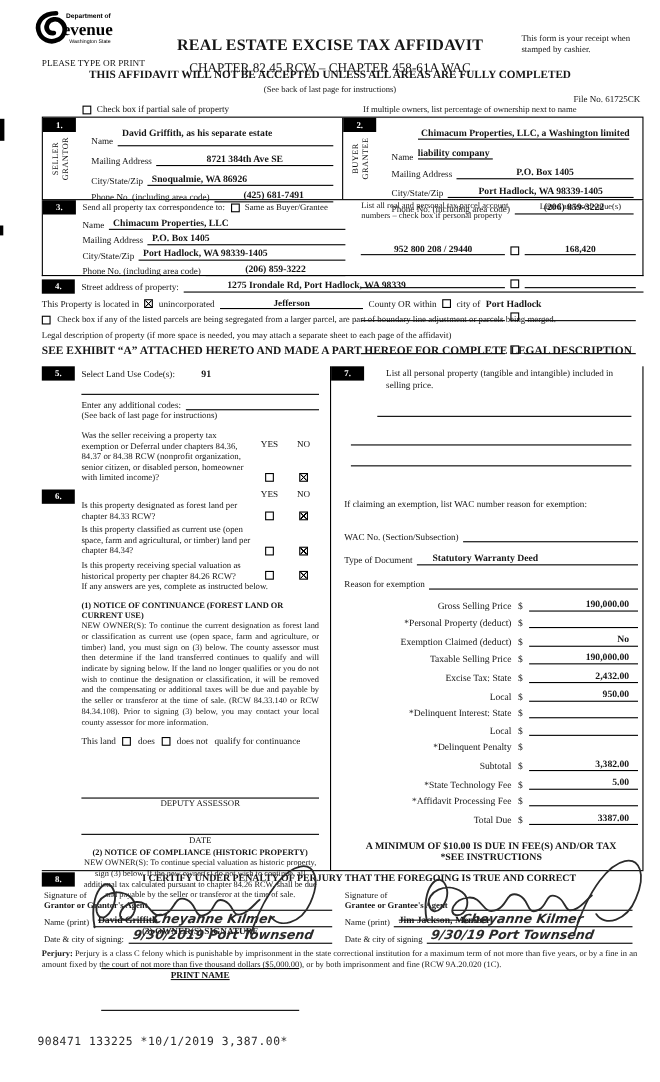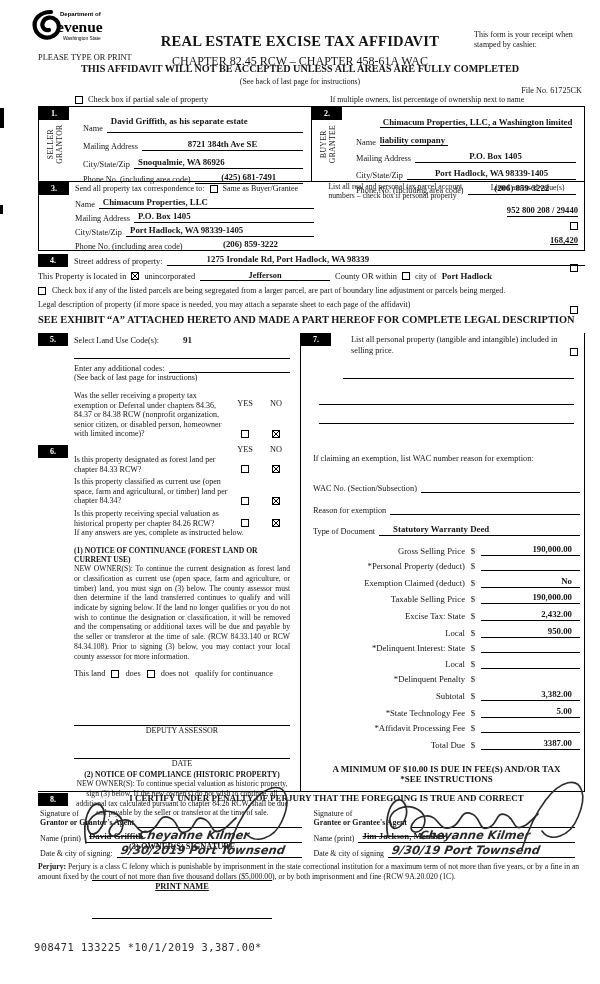--- a/index.html
+++ b/index.html
@@ -48,21 +48,21 @@
   .half { position:relative; flex:1; padding:2px 8px 2px 44px; }
   .half + .half { border-left:1.4px solid #000; }
   .half .frow { margin-top:2px; }
 
   .box3 { position:absolute; top:182px; left:38px; width:547px; height:69px; border:1.4px solid #000; border-top:none; display:flex; }
   .box3 .lft { position:relative; width:52%; padding:2px 8px 2px 36px; }
   .box3 .rgt { width:48%; padding:1px 6px; display:flex; flex-direction:column; }
   .p-head { display:flex; gap:8px; }
   .p-head .ph1 { flex:1.4; font-size:7.7px; line-height:1.15; }
   .p-head .ph2 { flex:1; font-size:7.7px; text-align:center; }
-  .prow { display:flex; align-items:flex-end; gap:5px; margin-top:4px;flex-direction:column; }
+  .prow { display:flex; align-items:flex-end; gap:5px; margin-top:20px; }
   .prow .pl { flex:1.3; border-bottom:1px solid #000; text-align:center; font-weight:bold; font-size:8.6px; min-height:10px; line-height:10px;}
   .prow .pv { flex:1; border-bottom:1px solid #000; text-align:center; font-weight:bold; font-size:8.6px; min-height:10px; line-height:10px;}
 
   .sec4 { position:absolute; top:254px; left:38px; width:547px; }
   .sec4 .r { display:flex; align-items:flex-end; gap:4px; margin-bottom:5px; font-size:8.4px; }
   .exhibit { position:absolute; top:314px; left:38px; width:547px; font-size:10.4px; font-weight:bold; }
 
   .cols { position:absolute; top:333px; left:38px; width:547px; height:458px; display:flex; border-right:1.2px solid #000; }
   .colL { position:relative; width:263px; border-right:1.2px solid #000; padding:2px 10px 0 36px; }
   .colR { position:relative; flex:1; padding:2px 4px 0 12px; }
@@ -342,27 +342,27 @@
       <div class="uline" style="margin:12px 6px 0 30px;"></div>
       <div class="uline" style="margin:16px 6px 0 6px;"></div>
       <div class="uline" style="margin:9px 6px 0 6px;"></div>
 
       <div class="lab" style="margin-top:30px;">If claiming an exemption, list WAC number reason for exemption:</div>
 
       <div class="frow" style="margin-top:19px;">
         <span class="lab">WAC No. (Section/Subsection)</span>
         <span class="fill"></span>
       </div>
+      <div class="frow" style="margin-top:9px;">
+        <span class="lab">Type of Document</span>
+        <span class="fill" style="text-align:left; padding-left:14px;">Statutory Warranty Deed</span>
+      </div>
       <div class="frow" style="margin-top:11px;">
         <span class="lab">Reason for exemption</span>
         <span class="fill"></span>
-      </div>
-      <div class="frow" style="margin-top:9px;">
-        <span class="lab">Type of Document</span>
-        <span class="fill" style="text-align:left; padding-left:14px;">Statutory Warranty Deed</span>
       </div>
 
       <div style="margin-top:8px;">
         <div class="mrow">
             <span class="mlabel">Gross Selling Price</span>
             <span class="mdollar">$</span>
             <span class="mval">190,000.00</span>
           </div>
         <div class="mrow">
             <span class="mlabel">*Personal Property (deduct)</span>

